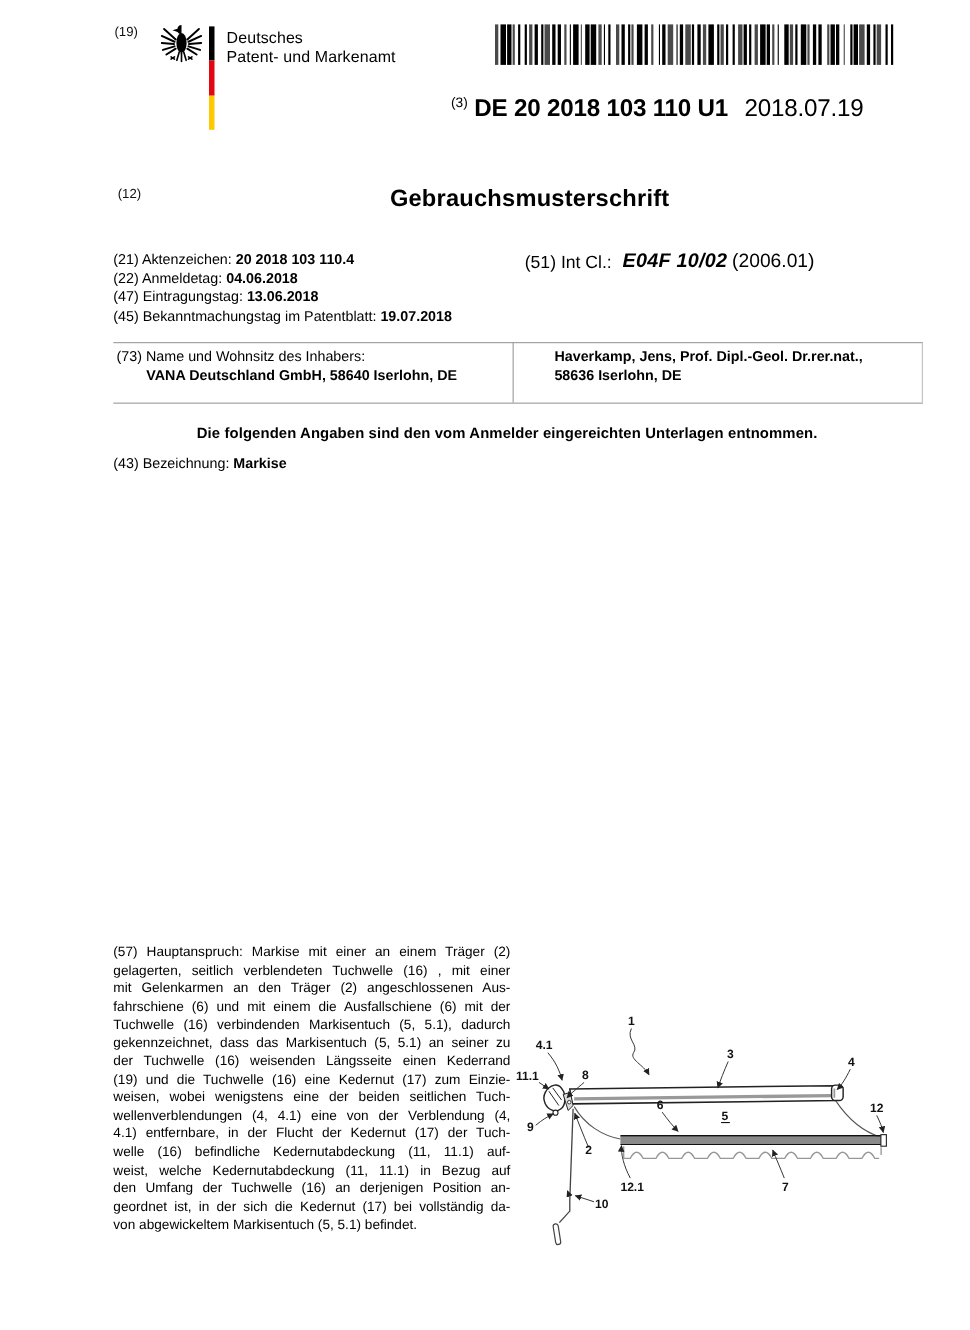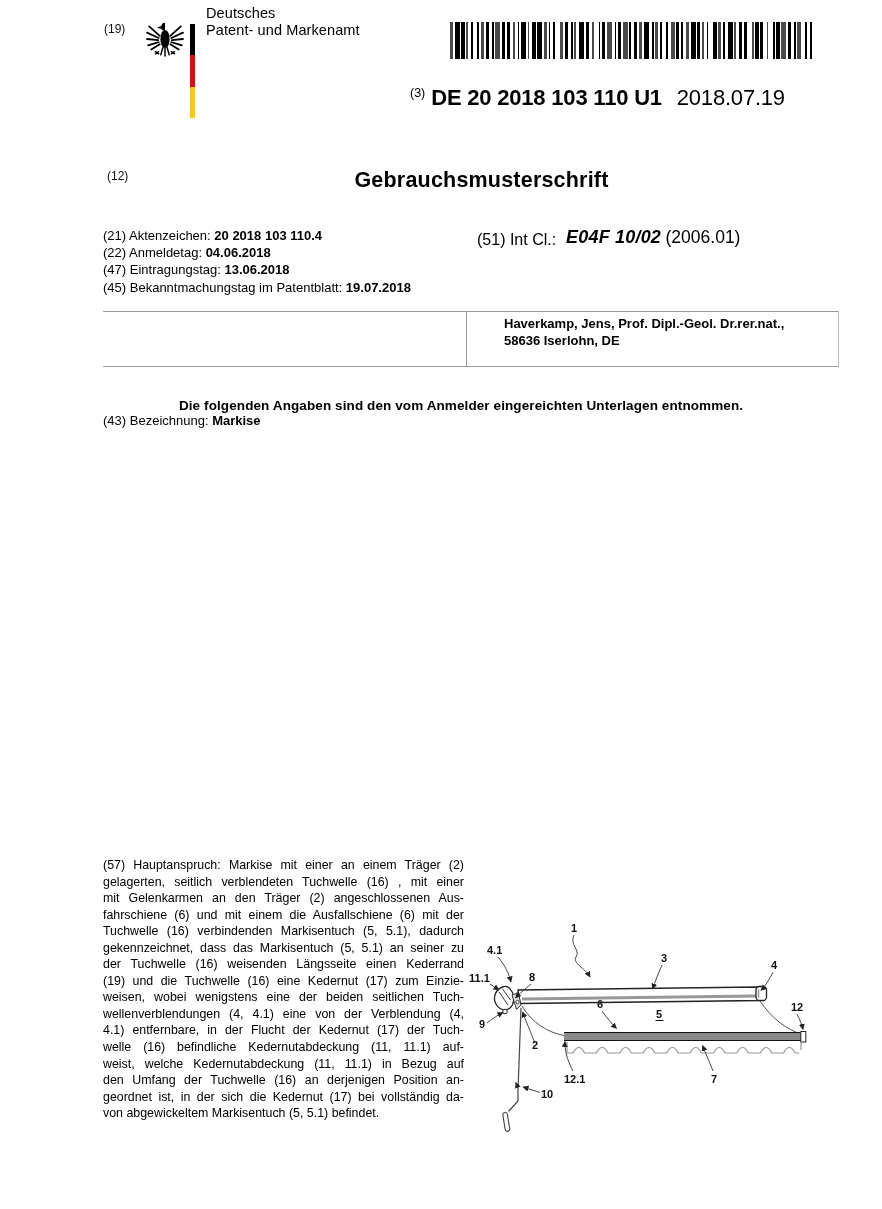--- a/index.html
+++ b/index.html
@@ -68,21 +68,21 @@
     <ellipse cx="18" cy="18" rx="4.4" ry="8.6" fill="#000"></ellipse>
     <path d="M18,2.6 c-2.2,0 -3.4,1.6 -3.4,3.2 l-4.4,1.2 4.4,1.6 c0.4,1 1.6,1.8 3.4,1.8 z" fill="#000"></path>
   </svg>
 
   <div class="abs flag" style="left:190px;top:24px;height:94px;">
     <span style="background:#000000;"></span>
     <span style="background:#e30613;"></span>
     <span style="background:#fdc900;"></span>
   </div>
 
-  <div class="abs office-name" style="left:206px;top:5px;">
+  <div class="abs office-name" style="left:206px;top:27px;">
     <div>Deutsches</div>
     <div>Patent- und Markenamt</div>
   </div>
 
   <div class="abs barcode" style="left:450px;top:22px;width:373px;height:37px;">
       <i style="width: 3.24px; background: rgb(74, 74, 74);"></i>
       <i style="width: 1.62px; background: transparent;"></i>
       <i style="width: 4.86px; background: rgb(0, 0, 0);"></i>
       <i style="width: 1.62px; background: transparent;"></i>
       <i style="width: 3.24px; background: rgb(0, 0, 0);"></i>
@@ -256,27 +256,34 @@
   <div class="abs" style="left:566px;top:227px;white-space:nowrap;">
     <span class="intcl-val">E04F 10/02</span>
     <span class="intcl-ver">(2006.01)</span>
   </div>
 
   <div class="abs rule" style="left:103px;top:311px;width:736px;height:1px;"></div>
   <div class="abs rule" style="left:103px;top:366px;width:736px;height:1px;"></div>
   <div class="abs rule" style="left:466px;top:311px;width:1px;height:55px;"></div>
   <div class="abs rule" style="left:838px;top:311px;width:1px;height:55px;background:#bdbdbd;"></div>
 
+  <div class="abs cell" style="left:106px;top:316px;width:352px;">
+    <div>
+      <span>(73)</span>
+      <span>Name und Wohnsitz des Inhabers:</span>
+    </div>
+    <div class="val" style="margin-left:27px;">VANA Deutschland GmbH, 58640 Iserlohn, DE</div>
+  </div>
 
   <div class="abs cell" style="left:476px;top:316px;width:356px;">
     <div class="val" style="margin-left:28px;">Haverkamp, Jens, Prof. Dipl.-Geol. Dr.rer.nat.,</div>
     <div class="val" style="margin-left:28px;">58636 Iserlohn, DE</div>
   </div>
 
-  <div class="abs notice" style="left:103px;top:386px;width:716px;margin-top:12px;">Die folgenden Angaben sind den vom Anmelder eingereichten Unterlagen entnommen.</div>
+  <div class="abs notice" style="left:103px;top:386px;width:716px;">Die folgenden Angaben sind den vom Anmelder eingereichten Unterlagen entnommen.</div>
 
   <div class="abs field54" style="left:103px;top:413px;">
     <span>(43)</span>
     <span>Bezeichnung: </span><b>Markise</b>
   </div>
 
   <div class="abs claim" style="left:103px;top:857px;">
       <div class="claim-line">(57) Hauptanspruch: Markise mit einer an einem Träger (2)</div>
       <div class="claim-line">gelagerten, seitlich verblendeten Tuchwelle (16) , mit einer</div>
       <div class="claim-line">mit Gelenkarmen an den Träger (2) angeschlossenen Aus-</div>

